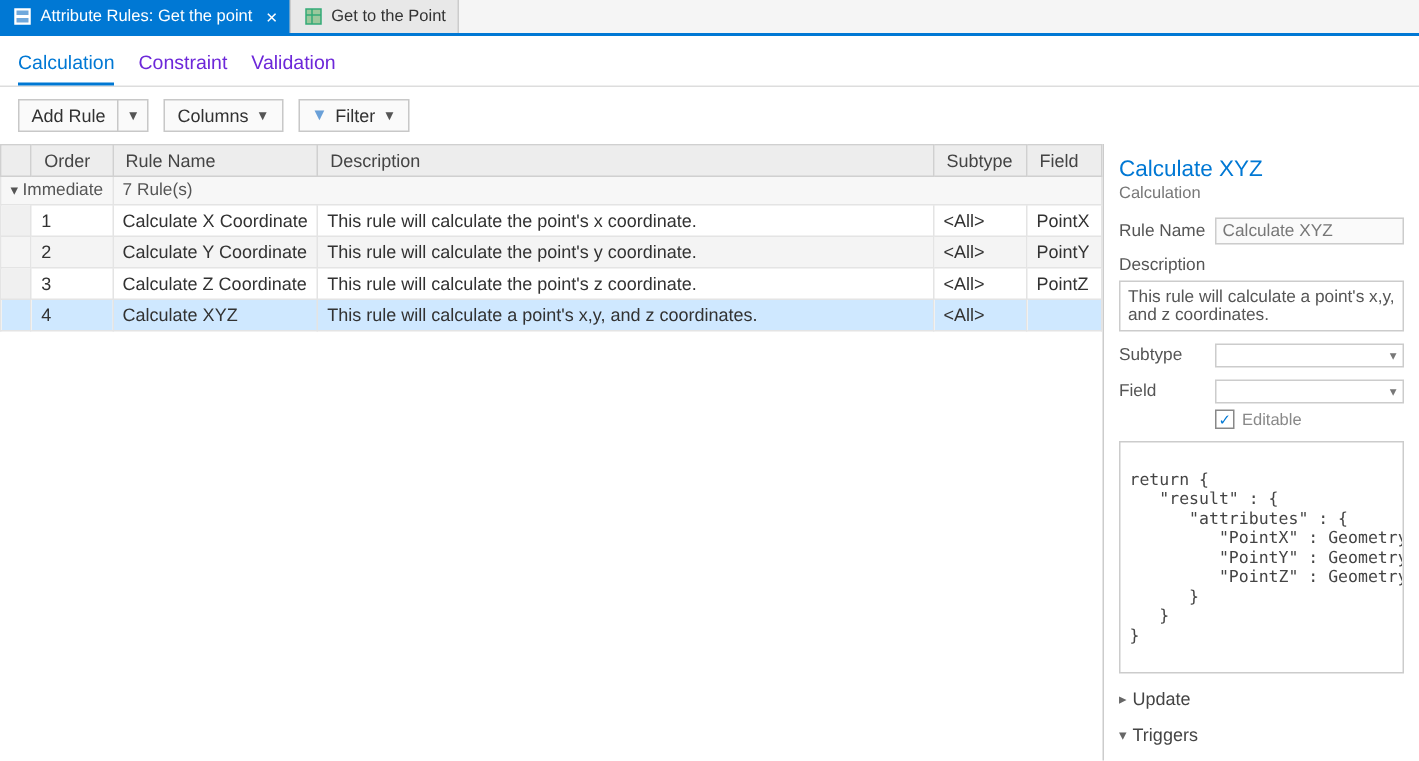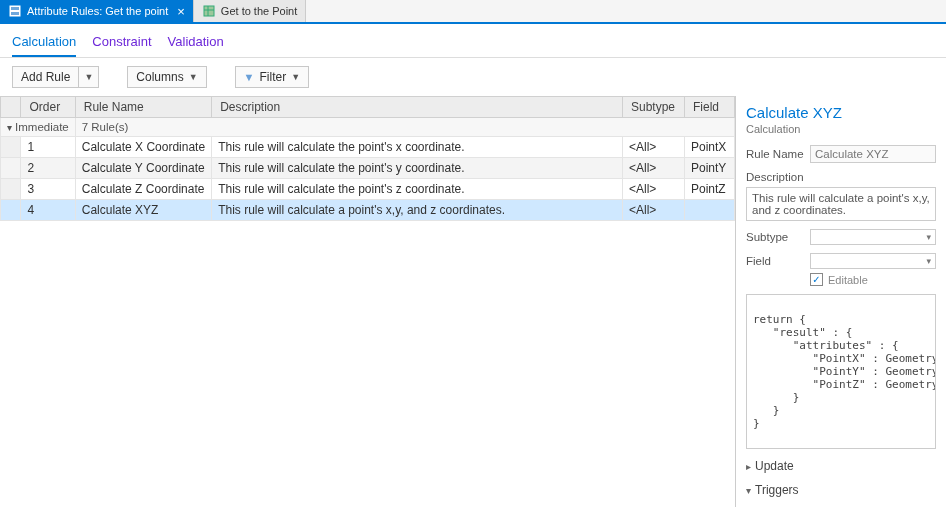--- a/index.html
+++ b/index.html
@@ -43,21 +43,21 @@
   color: #6d28d9;
   cursor: pointer;
   font-size: 13px;
 }
 .subtab.active {
   color: #0078d4;
   border-bottom: 2px solid #0078d4;
 }
 .toolbar {
   display: flex;
-  gap: 28px;
+  gap: 10px;
   padding: 8px 12px;
   align-items: center;
   text-align: center;
 }
 .btn {
   display: inline-flex;
   align-items: center;
   gap: 5px;
   border: 1px solid #c8c8c8;
   background: #fafafa;

